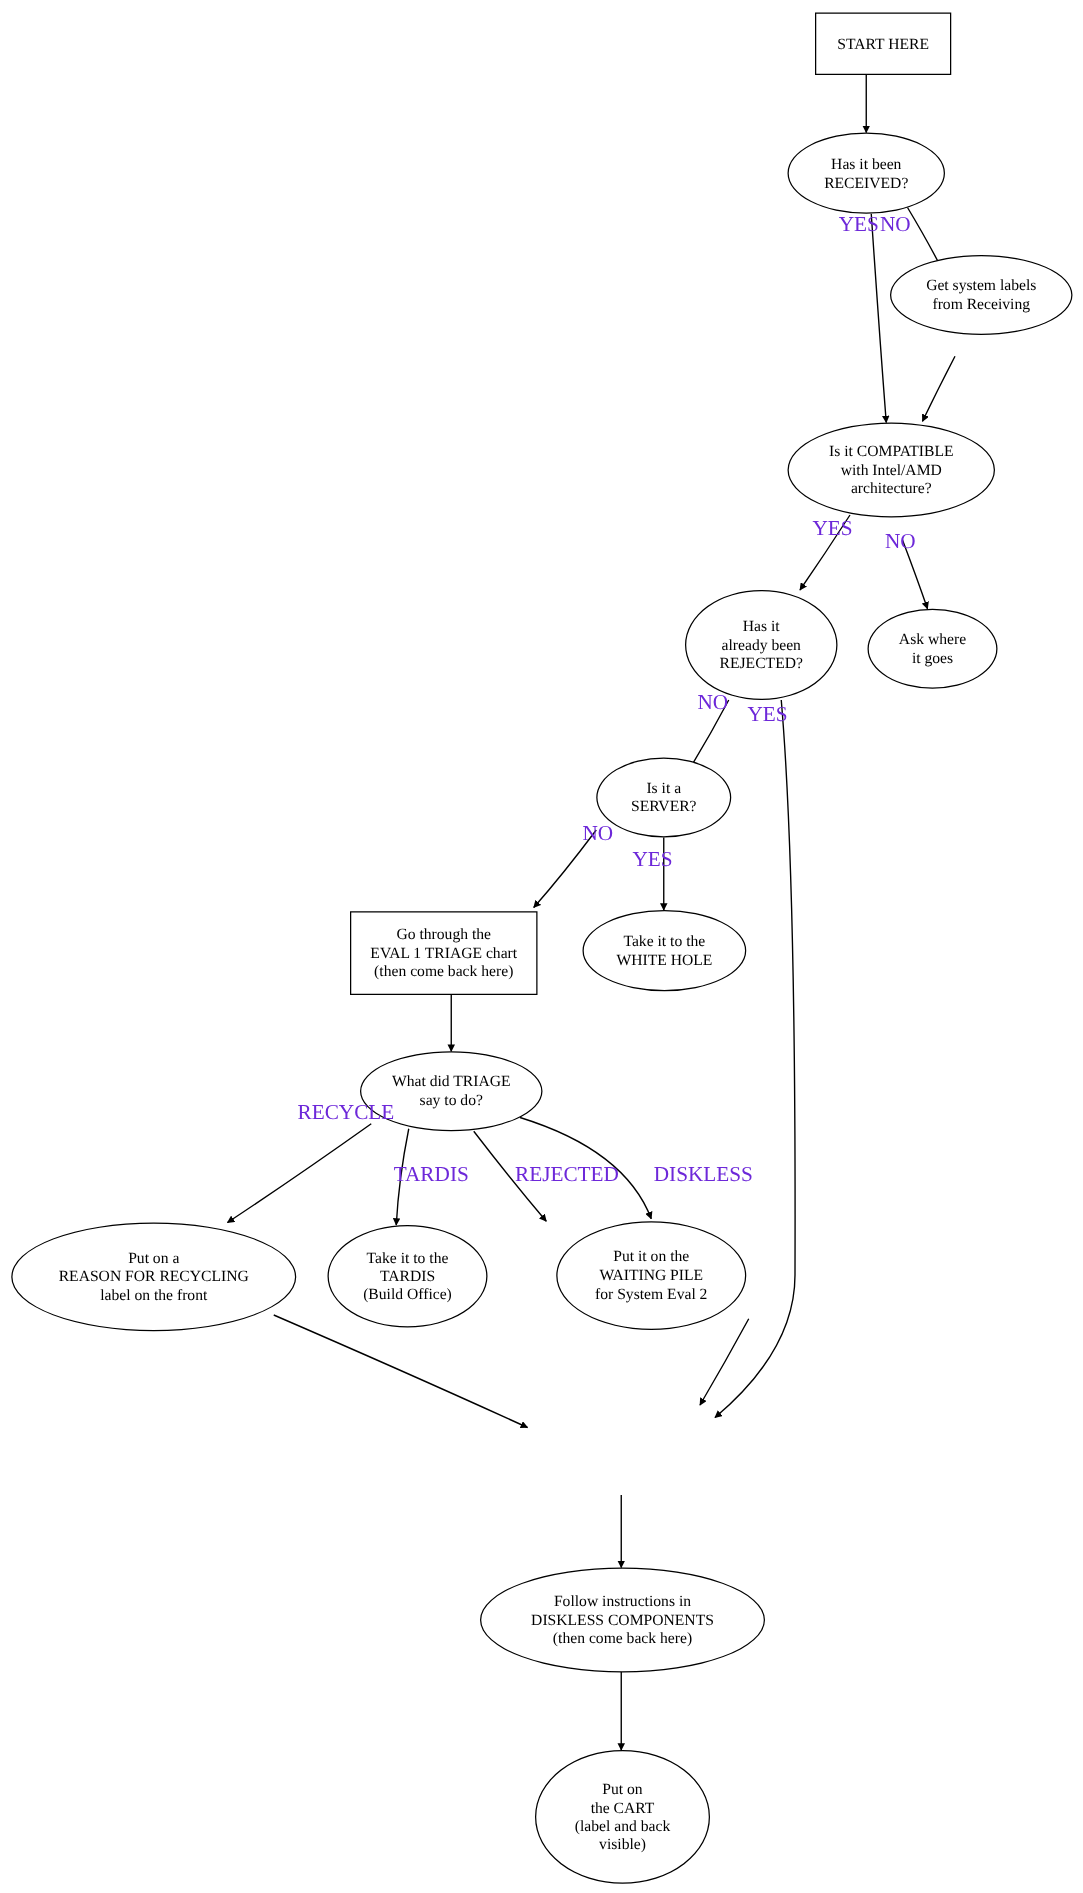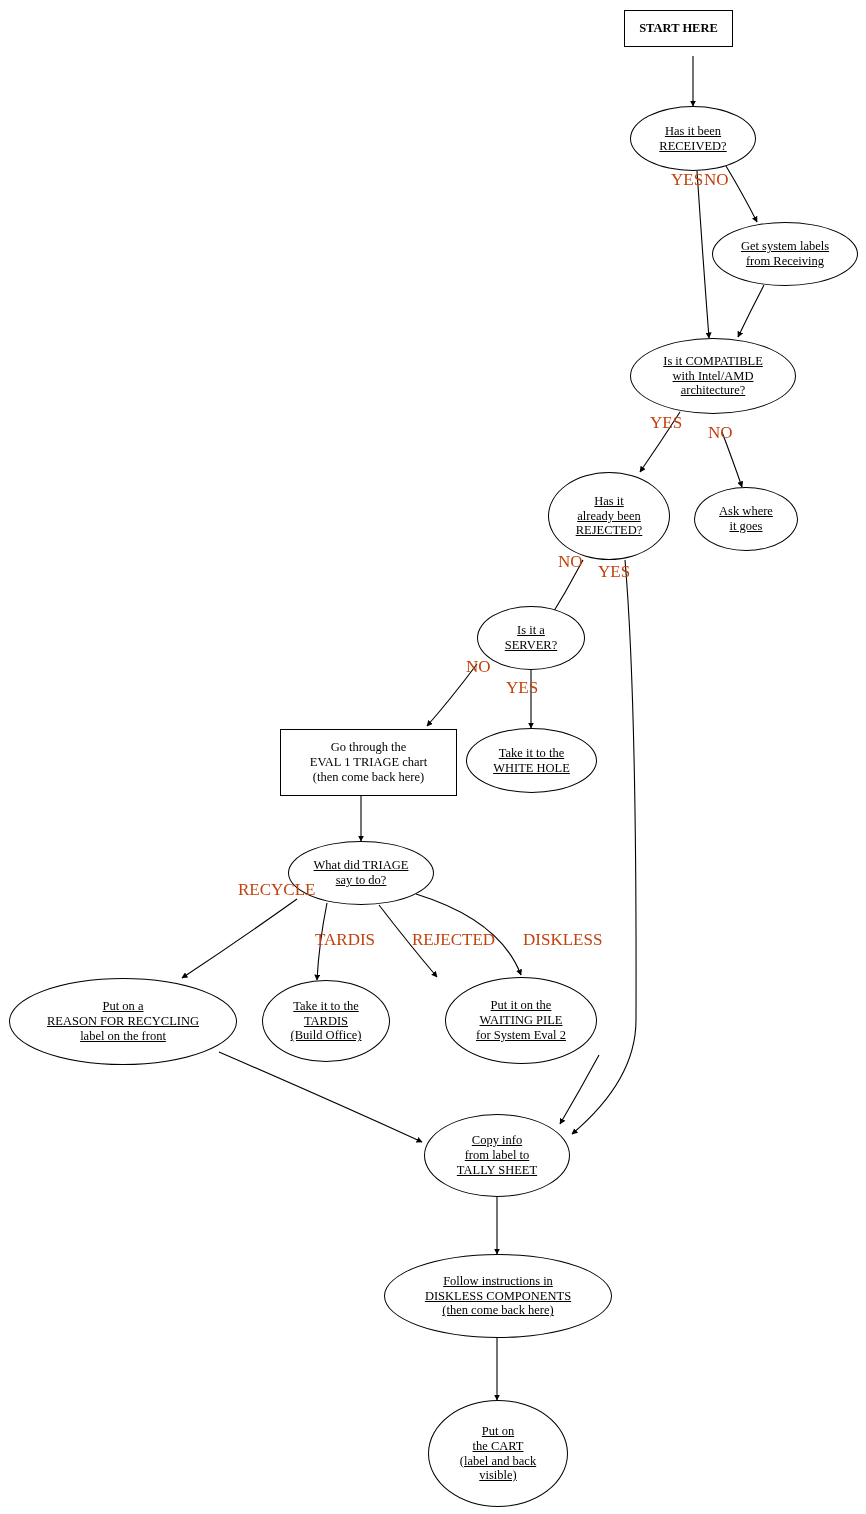--- a/index.html
+++ b/index.html
@@ -31,31 +31,31 @@
     box-sizing: border-box;
     border: 1px solid #000000;
     background: #ffffff;
     color: #000000;
     text-align: center;
     line-height: 1.18;
     font-size: 12.5px;
     white-space: pre-line;
     z-index: 2;
   }
-  .node.ellipse { border-radius: 50%; text-decoration: underline; }
+  .node.ellipse { border-radius: 50%; }
   .node.box { border-radius: 0; }
   .node .nodelabel {
     display: block;
     width: 100%;
     padding: 0 4px;
     box-sizing: border-box;
   }
   .edgelabel {
     position: absolute;
-    color: #c2410c;
+    color: #6d28d9;
     font-size: 17px;
     line-height: 1;
     white-space: nowrap;
     z-index: 3;
     background: transparent;
   }
 </style>
 </head>
 <body>
 
@@ -83,30 +83,30 @@
       <path d="M 327,903 Q 319,943 317,980"></path>
       <path d="M 379,905 Q 409,944 437,977"></path>
       <path d="M 416,894 Q 500,920 521,975"></path>
       <path d="M 219,1052 Q 330,1100 422,1142"></path>
       <path d="M 599,1055 Q 580,1090 560,1124"></path>
       <path d="M 497,1196 L 497,1254"></path>
       <path d="M 497,1337 L 497,1400"></path>
     </g>
   </svg>
 
-  <div class="node box" style="left:624px; top:10px; width:109px; height:37px;font-weight:bold;">
+  <div class="node box" style="left:652px; top:10px; width:109px; height:50px;">
     <span class="nodelabel">START HERE</span>
   </div>
 
   <div class="node ellipse" style="left:630px; top:106px; width:126px; height:65px;">
     <span class="nodelabel">Has it been
 RECEIVED?</span>
   </div>
 
-  <div class="node ellipse" style="left:712px; top:222px; width:146px; height:64px;">
+  <div class="node ellipse" style="left:712px; top:204px; width:146px; height:64px;">
     <span class="nodelabel">Get system labels
 from Receiving</span>
   </div>
 
   <div class="node ellipse" style="left:630px; top:338px; width:166px; height:76px;justify-content:center;">
     <span class="nodelabel">Is it COMPATIBLE
 with Intel/AMD
 architecture?</span>
   </div>
 
@@ -124,21 +124,21 @@
   <div class="node ellipse" style="left:477px; top:606px; width:108px; height:64px;justify-content:center;">
     <span class="nodelabel">Is it a
 SERVER?</span>
   </div>
 
   <div class="node ellipse" style="left:466px; top:728px; width:131px; height:65px;">
     <span class="nodelabel">Take it to the
 WHITE HOLE</span>
   </div>
 
-  <div class="node box" style="left:280px; top:729px; width:177px; height:67px;">
+  <div class="node box" style="left:280px; top:729px; width:150px; height:67px;">
     <span class="nodelabel">Go through the
 EVAL 1 TRIAGE chart
 (then come back here)</span>
   </div>
 
   <div class="node ellipse" style="left:288px; top:841px; width:146px; height:64px;">
     <span class="nodelabel">What did TRIAGE
 say to do?</span>
   </div>
 
@@ -153,25 +153,20 @@
 TARDIS
 (Build Office)</span>
   </div>
 
   <div class="node ellipse" style="left:445px; top:977px; width:152px; height:87px;">
     <span class="nodelabel">Put it on the
 WAITING PILE
 for System Eval 2</span>
   </div>
 
-  <div class="node ellipse" style="left:424px; top:1114px; width:146px; height:83px;">
-    <span class="nodelabel">Copy info
-from label to
-TALLY SHEET</span>
-  </div>
 
   <div class="node ellipse" style="left:384px; top:1254px; width:228px; height:84px;">
     <span class="nodelabel">Follow instructions in
 DISKLESS COMPONENTS
 (then come back here)</span>
   </div>
 
   <div class="node ellipse" style="left:428px; top:1400px; width:140px; height:107px;">
     <span class="nodelabel">Put on
 the CART

